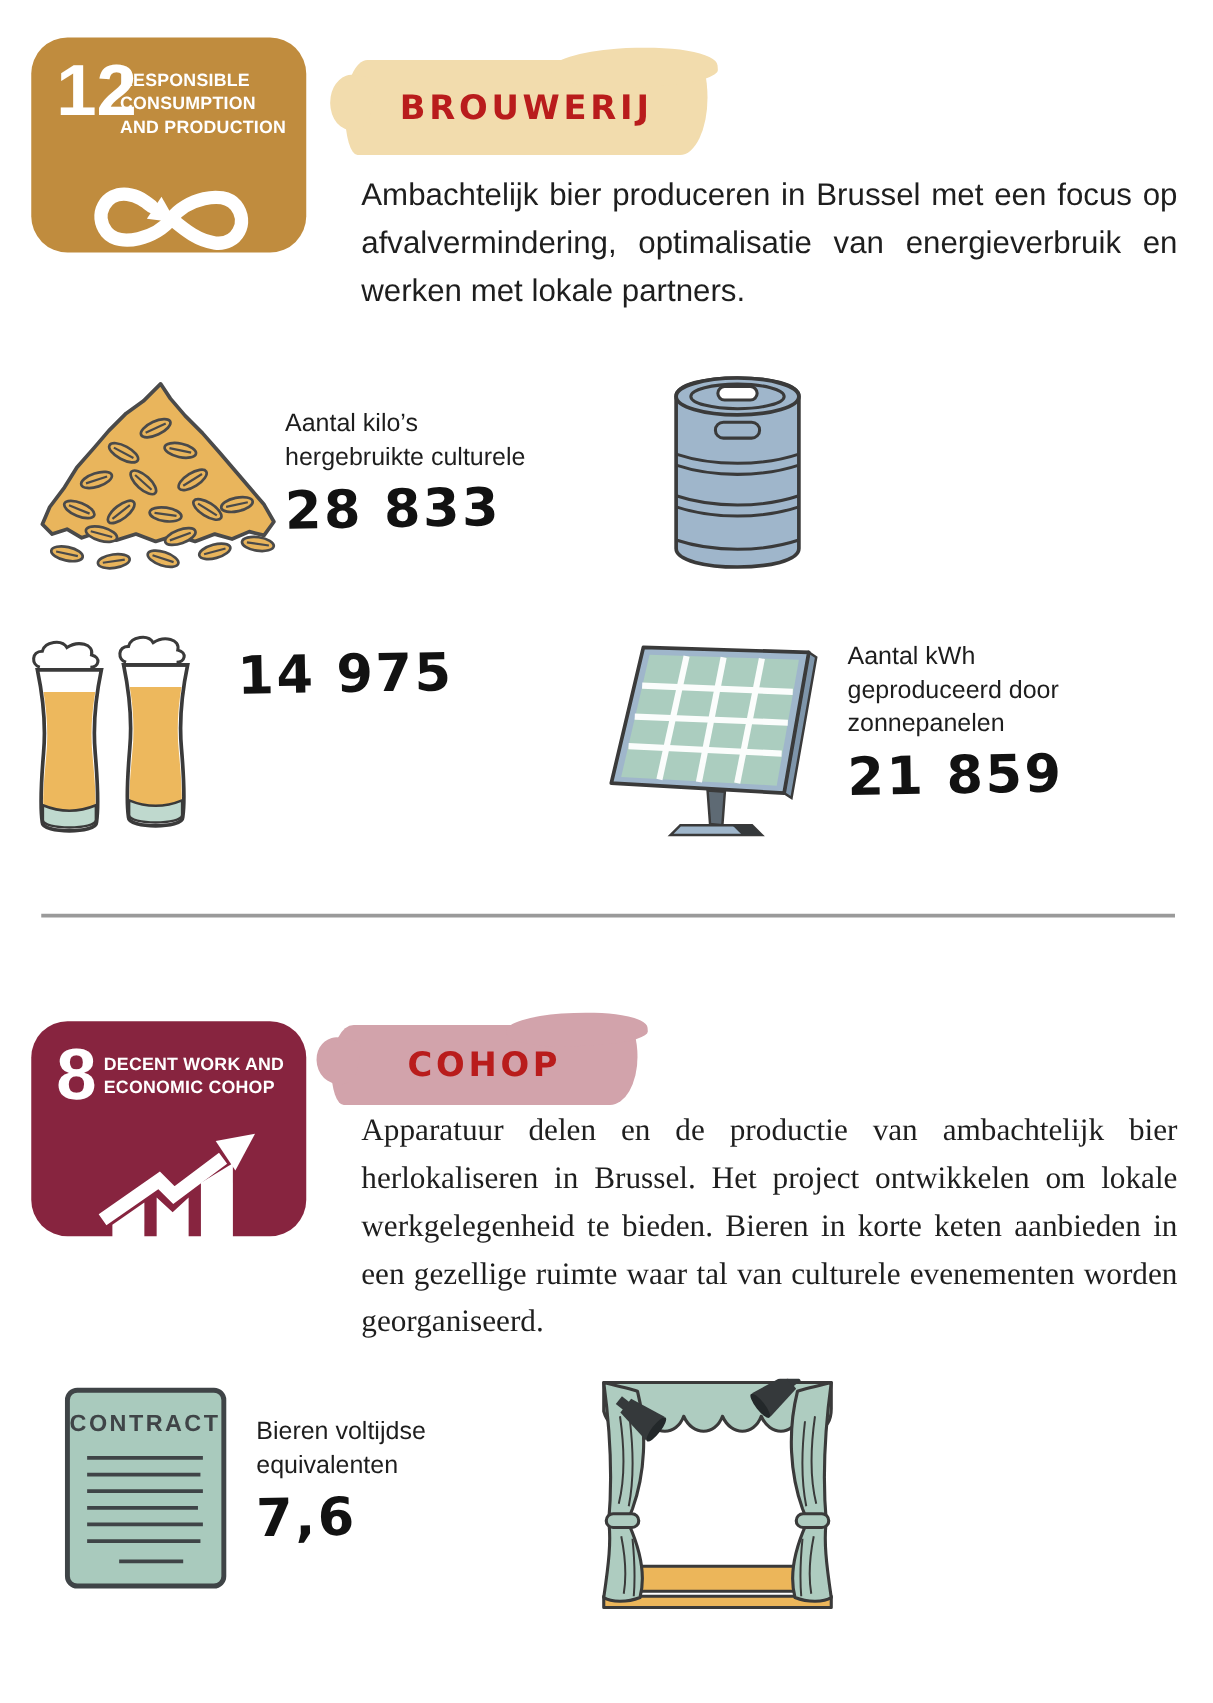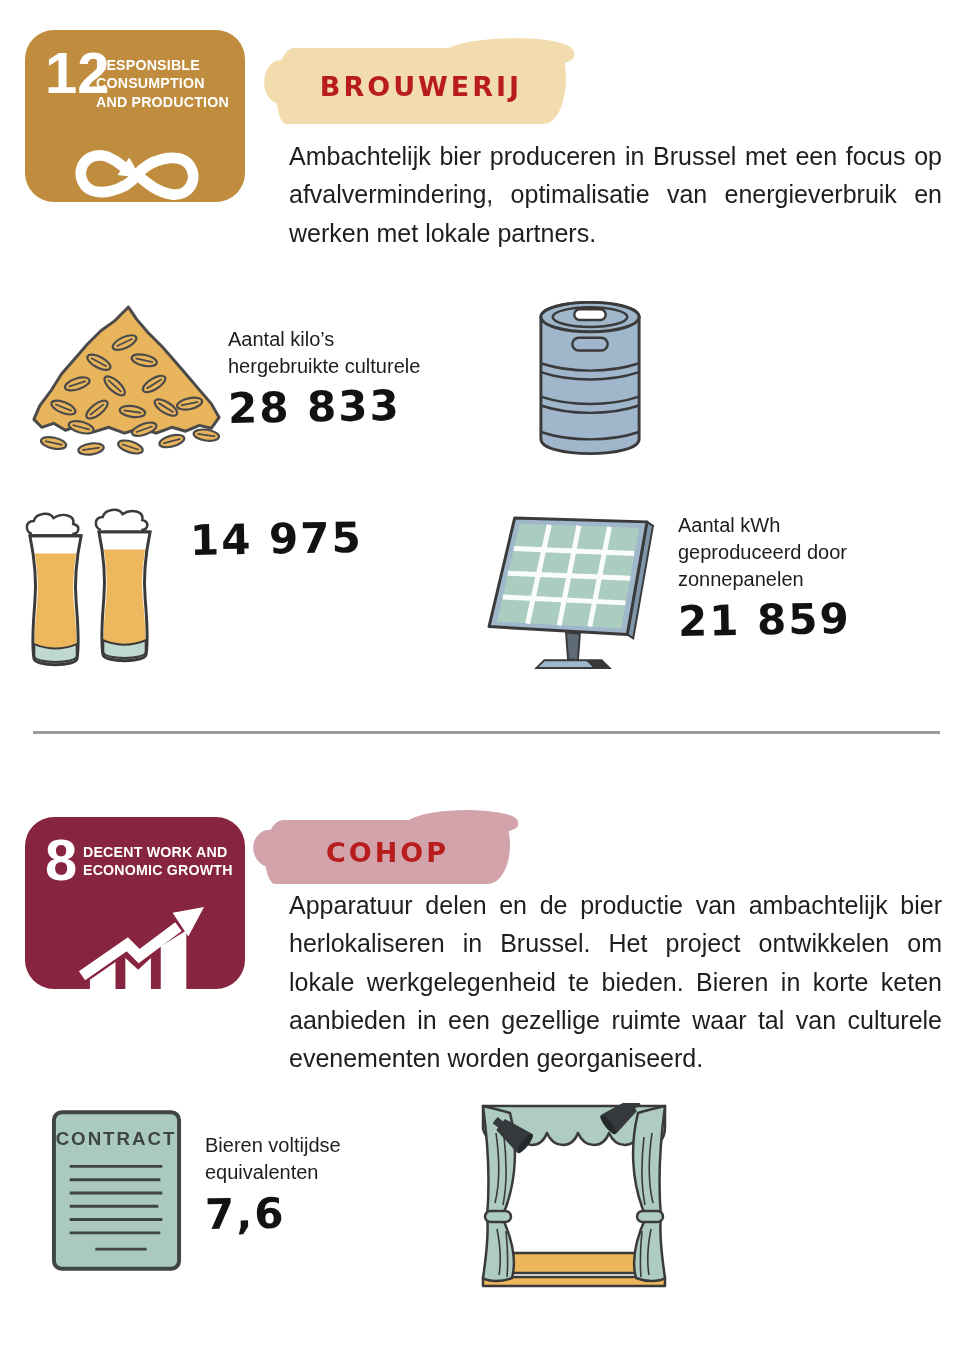--- a/index.html
+++ b/index.html
@@ -26,21 +26,21 @@
   .brush-bg::after{content:'';position:absolute;right:-8px;top:-10px;width:46%;height:42%;
         background:inherit;border-radius:40% 60% 30% 55%;transform:rotate(-4deg);}
   .brush-tan{left:276px;top:48px;width:290px;height:76px;}
   .brush-pink{left:265px;top:820px;width:245px;height:64px;}
   .brush-text{position:relative;font:700 27px/1 "DejaVu Sans",sans-serif;letter-spacing:3px;color:#b91c1c;}
 
   
   .para{position:absolute;left:289px;width:653px;margin:0;text-align:justify;
         font-size:25px;line-height:1.53;color:#1e1e1e;}
   .para-1{top:137px;}
-  .para-2{top:886px;}
+  .para-2{top:886px;font-family:Liberation Serif, serif;}
 
   
   .stat{position:absolute;}
   .stat-label{font-size:20px;line-height:1.35;white-space:pre-line;color:#1d1d1d;}
   .stat-value{margin-top:8px;font:700 42px/1 "DejaVu Sans",sans-serif;letter-spacing:2px;
         color:#121212;transform:rotate(-1deg);transform-origin:left center;}
 
   .divider{position:absolute;left:33px;top:731px;width:907px;height:3px;}
 
   svg{display:block;}
@@ -162,21 +162,21 @@
 geproduceerd door
 zonnepanelen</div>
     <div class="stat-value">21 859</div>
   </div>
 
   <div class="divider" style="background-color: rgb(154, 154, 154);"></div>
 
   <div class="badge badge-8" style="background-color: rgb(135, 36, 63);">
     <div class="badge-num">8</div>
     <div class="badge-title">DECENT WORK AND
-ECONOMIC GROWTH</div>
+ECONOMIC COHOP</div>
     <svg class="badge-icon" style="left:50px;top:84px" width="140" height="122" viewBox="0 0 140 124">
       <polygon points="14,122 14,80 40,62 40,122" fill="#fff"></polygon>
       <polygon points="50,122 50,58 63,70 76,58 76,122" fill="#fff"></polygon>
       <polygon points="86,122 86,46 112,30 112,122" fill="#fff"></polygon>
       <polyline points="6,76 52,44 64,56 104,26" stroke="#fff" stroke-width="11" fill="none"></polyline>
       <polygon points="130,6 98,12 114,36" fill="#fff"></polygon>
     </svg>
   </div>
 
   <div class="brush brush-pink">

